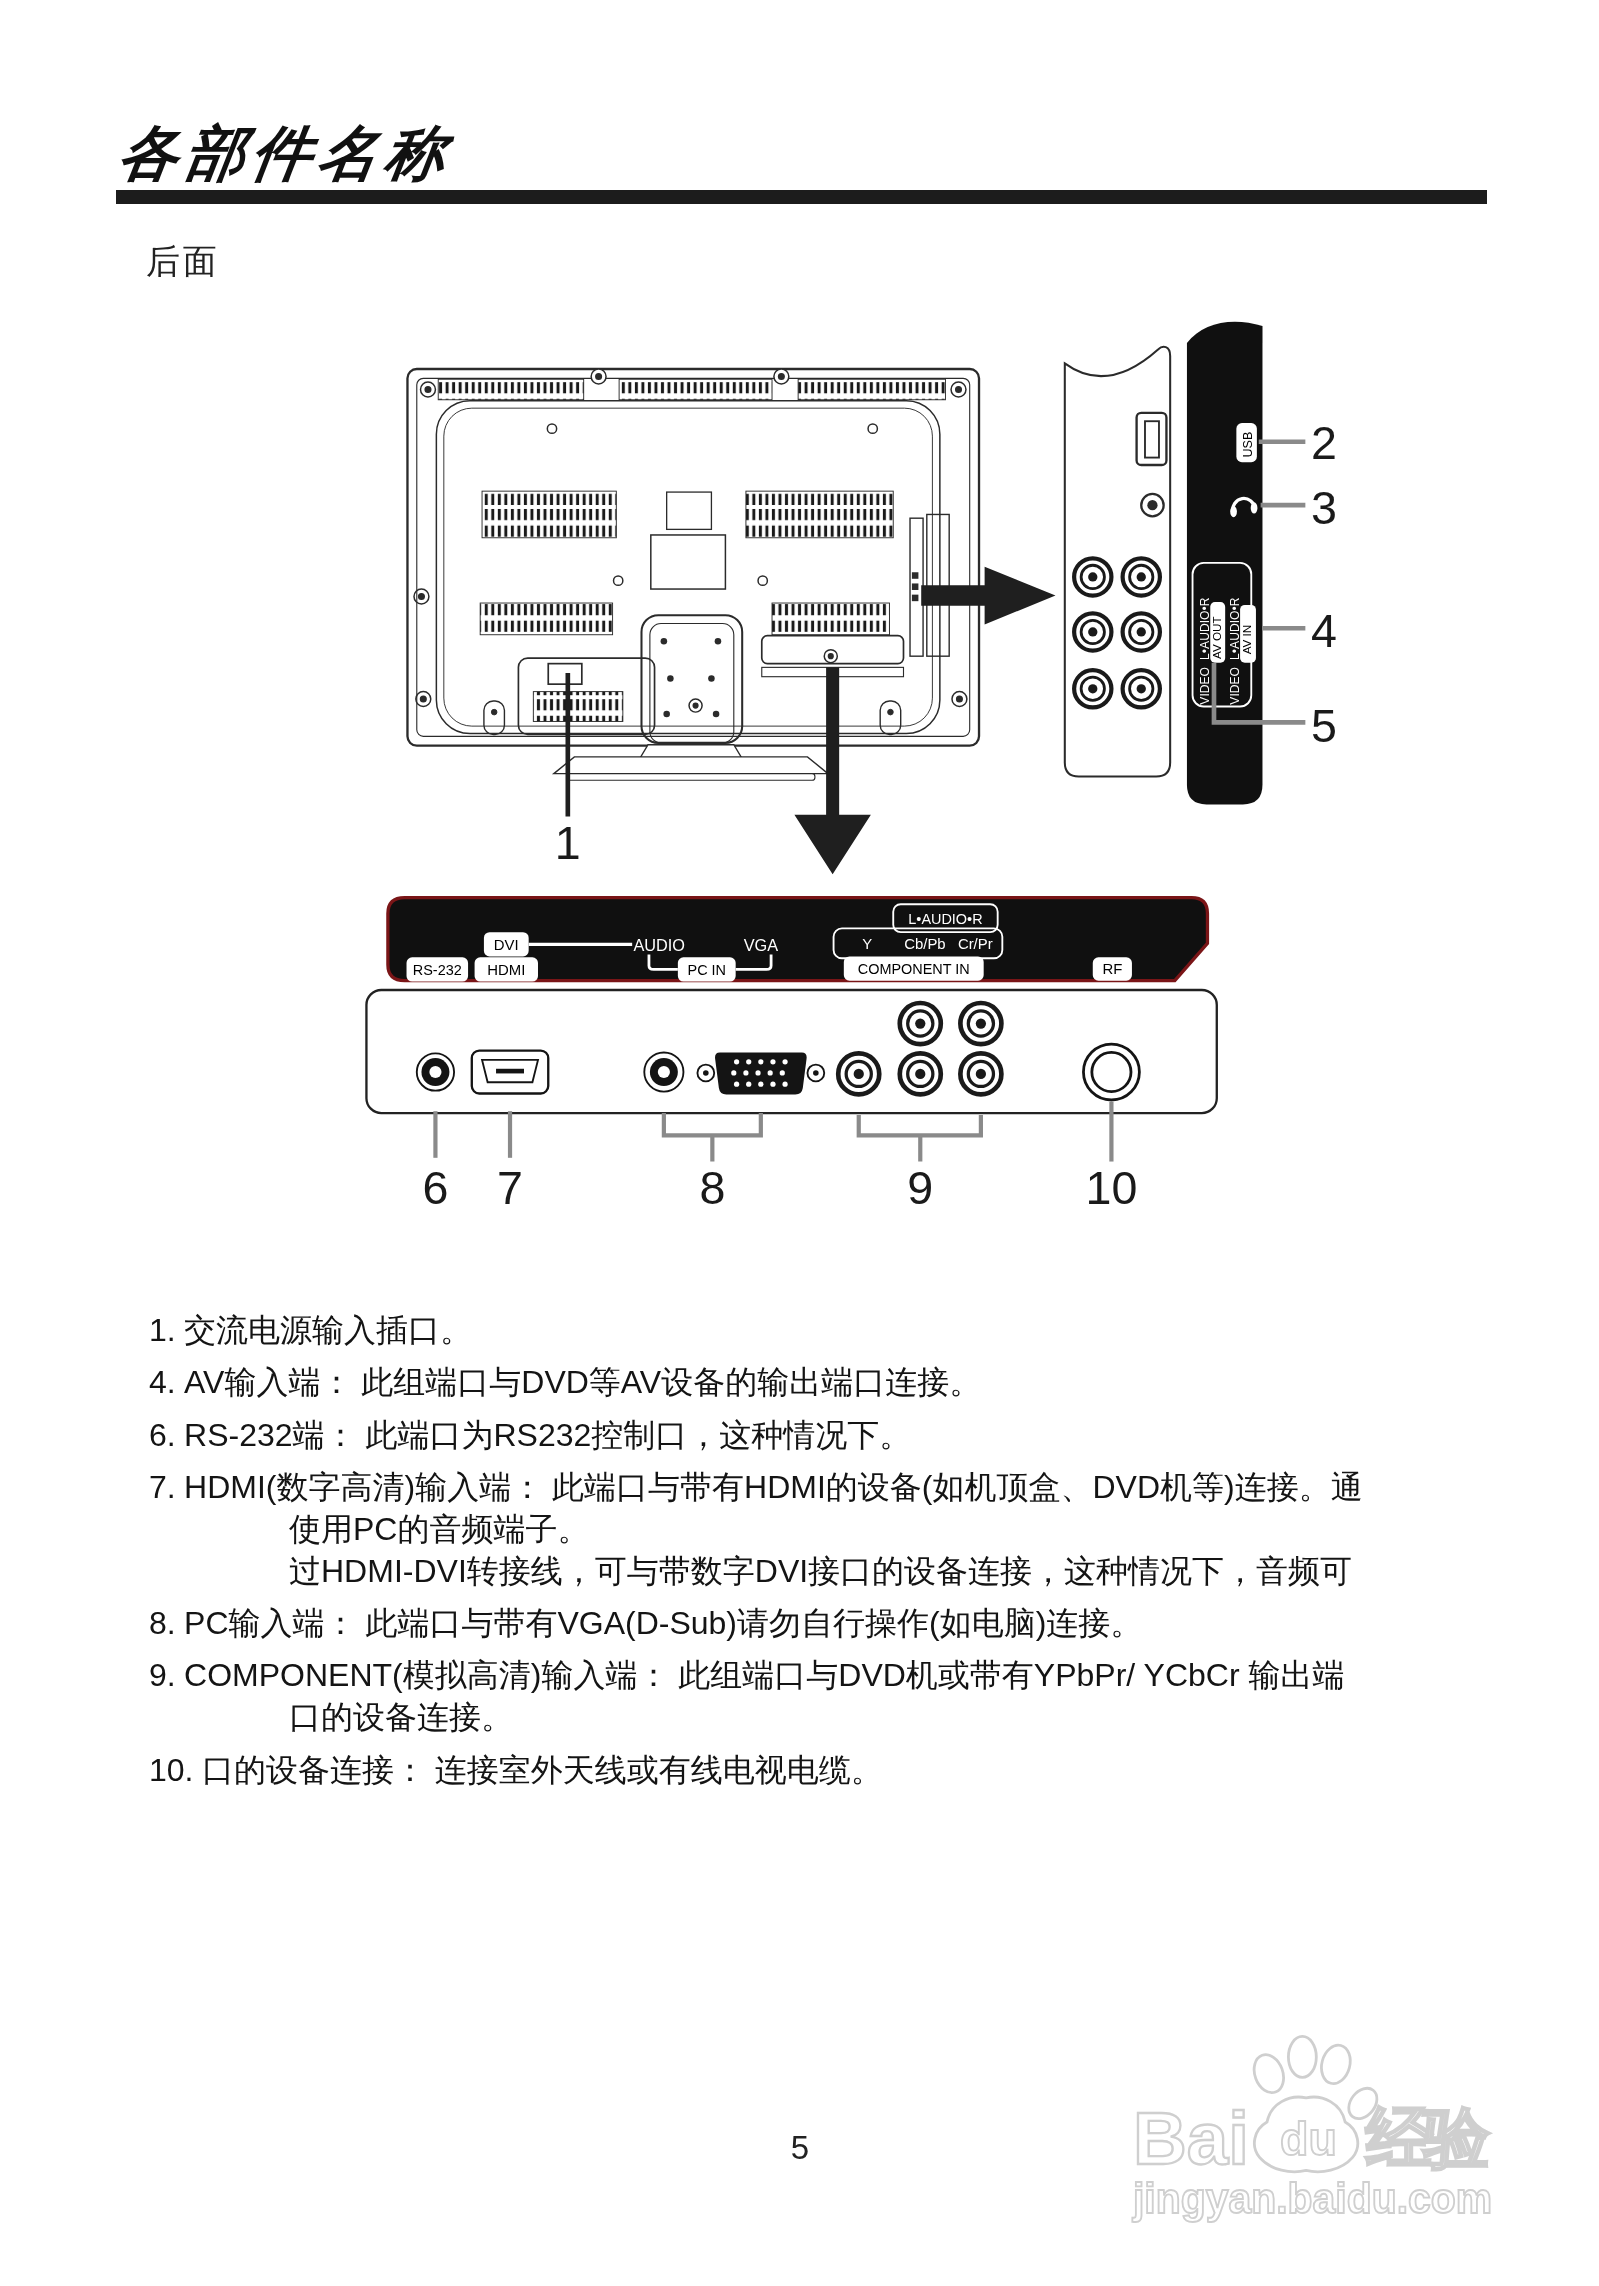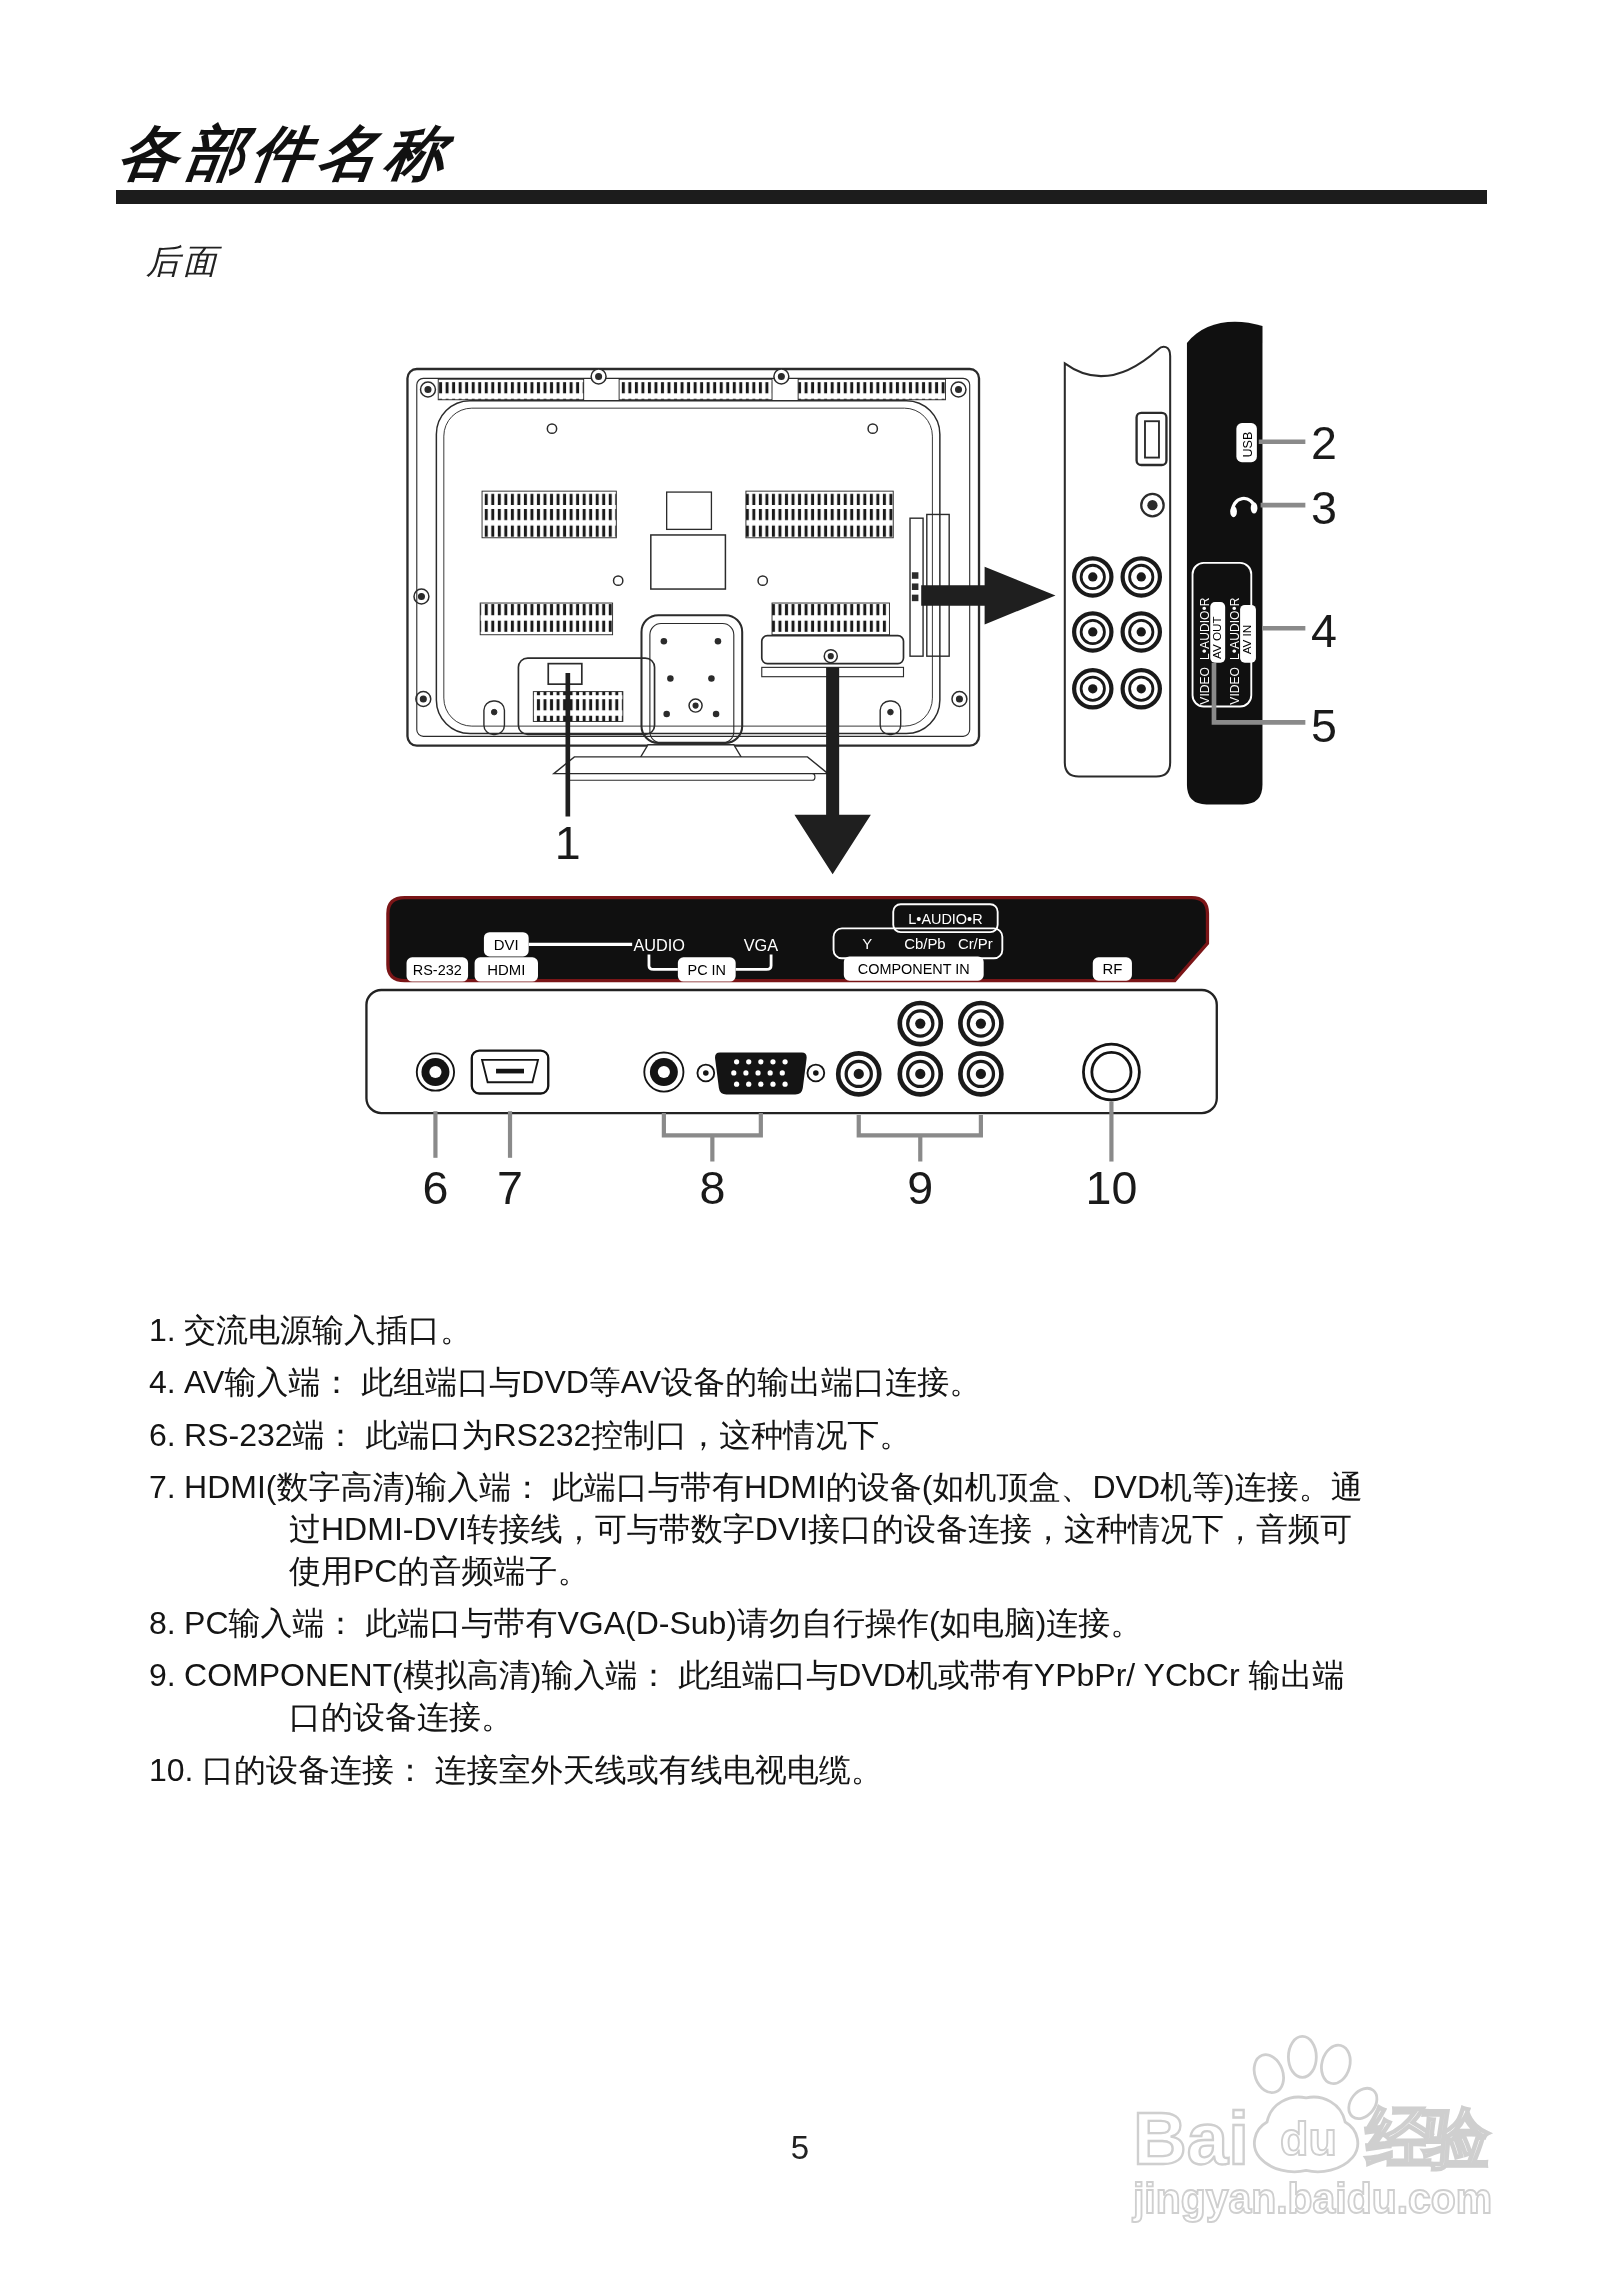--- a/index.html
+++ b/index.html
@@ -3,21 +3,21 @@
 <meta charset="utf-8">
 <style>
   html,body{margin:0;padding:0;background:#888;}
   .page{position:relative;width:1600px;height:2287px;background:#ffffff;
         font-family:"Liberation Sans",sans-serif;overflow:hidden;margin:0 auto;}
   
   .title{position:absolute;left:119px;top:114px;font-family:"DejaVu Serif",serif;
          font-size:60px;font-weight:bold;font-style:italic;color:#111;
          letter-spacing:6.5px;transform:skewX(-8deg);white-space:nowrap;}
   .rule{position:absolute;left:116px;top:190px;width:1371px;height:14px;background:#1c1c1c;}
-  .section{position:absolute;left:146px;top:239px;font-size:34px;color:#222;letter-spacing:2.8px;font-style:italic;}
+  .section{position:absolute;left:146px;top:239px;font-size:34px;color:#222;letter-spacing:2.8px;}
   
   .diagram{position:absolute;left:0;top:298px;width:1600px;height:942px;}
   .diagram text{font-family:"Liberation Sans",sans-serif;}
   .callout-num{font-size:50px;fill:#1a1a1a;}
   
   .list{position:absolute;left:149px;top:1309px;width:1380px;font-size:32px;
         line-height:42px;color:#141414;}
   .item{margin-bottom:10.3px;}
   .item .num{margin-right:8.4px;}
   .item .ln{white-space:nowrap;margin-top:36px;}
@@ -328,22 +328,22 @@
       <text class="callout-num" x="1192" y="1292" text-anchor="middle">10</text>
     </g>
   </svg>
 
   <div class="list">
     <div class="item"><span class="num">1.</span><span class="ln">交流电源输入插口。</span></div>
     <div class="item"><span class="num">4.</span><span class="ln">AV输入端： 此组端口与DVD等AV设备的输出端口连接。</span></div>
     <div class="item"><span class="num">6.</span><span class="ln">RS-232端： 此端口为RS232控制口，这种情况下。</span></div>
     <div class="item">
       <span class="num">7.</span><span class="ln">HDMI(数字高清)输入端： 此端口与带有HDMI的设备(如机顶盒、DVD机等)连接。通</span>
+      <div class="cont">使用PC的音频端子。</div>
       <div class="cont">过HDMI-DVI转接线，可与带数字DVI接口的设备连接，这种情况下，音频可</div>
-      <div class="cont">使用PC的音频端子。</div>
     </div>
     <div class="item"><span class="num">8.</span><span class="ln">PC输入端： 此端口与带有VGA(D-Sub)请勿自行操作(如电脑)连接。</span></div>
     <div class="item">
       <span class="num">9.</span><span class="ln">COMPONENT(模拟高清)输入端： 此组端口与DVD机或带有YPbPr/ YCbCr 输出端</span>
       <div class="cont">口的设备连接。</div>
     </div>
     <div class="item"><span class="num">10.</span><span class="ln">口的设备连接： 连接室外天线或有线电视电缆。</span></div>
   </div>
 
   <div class="pagenum">5</div>

